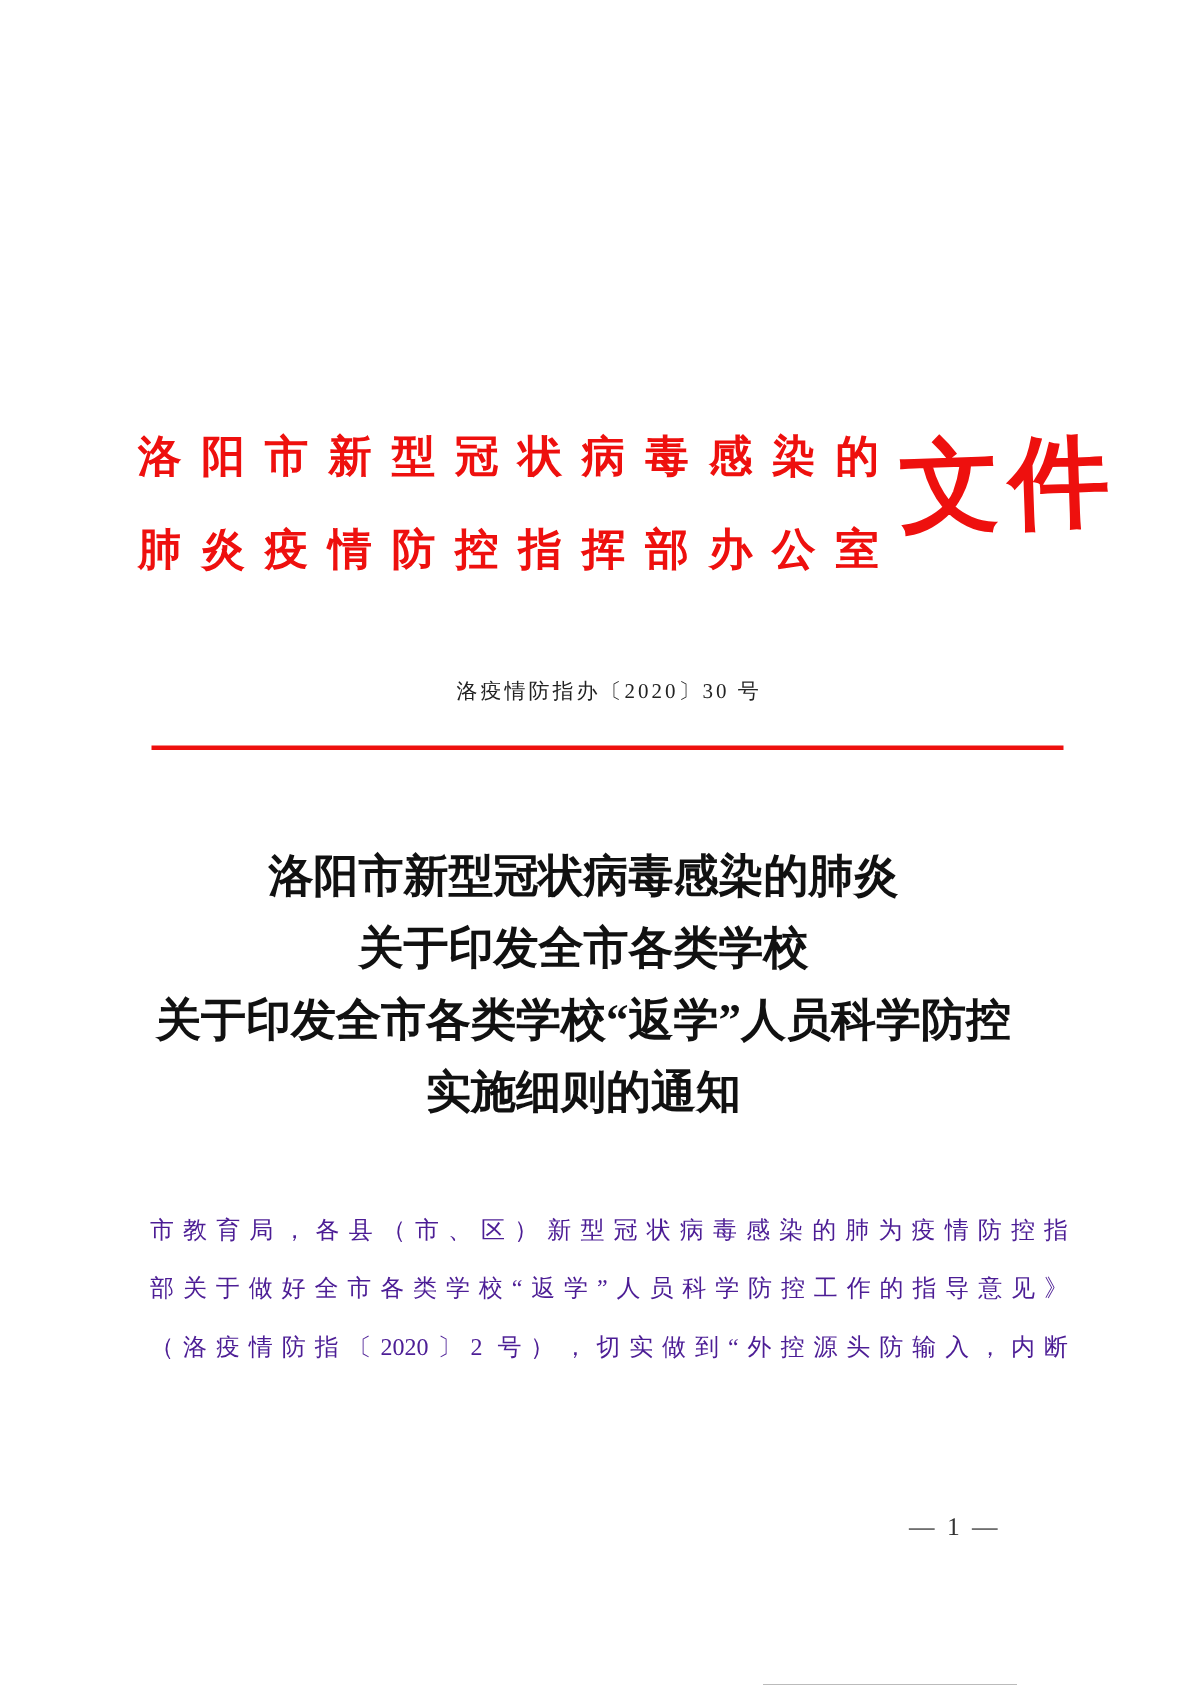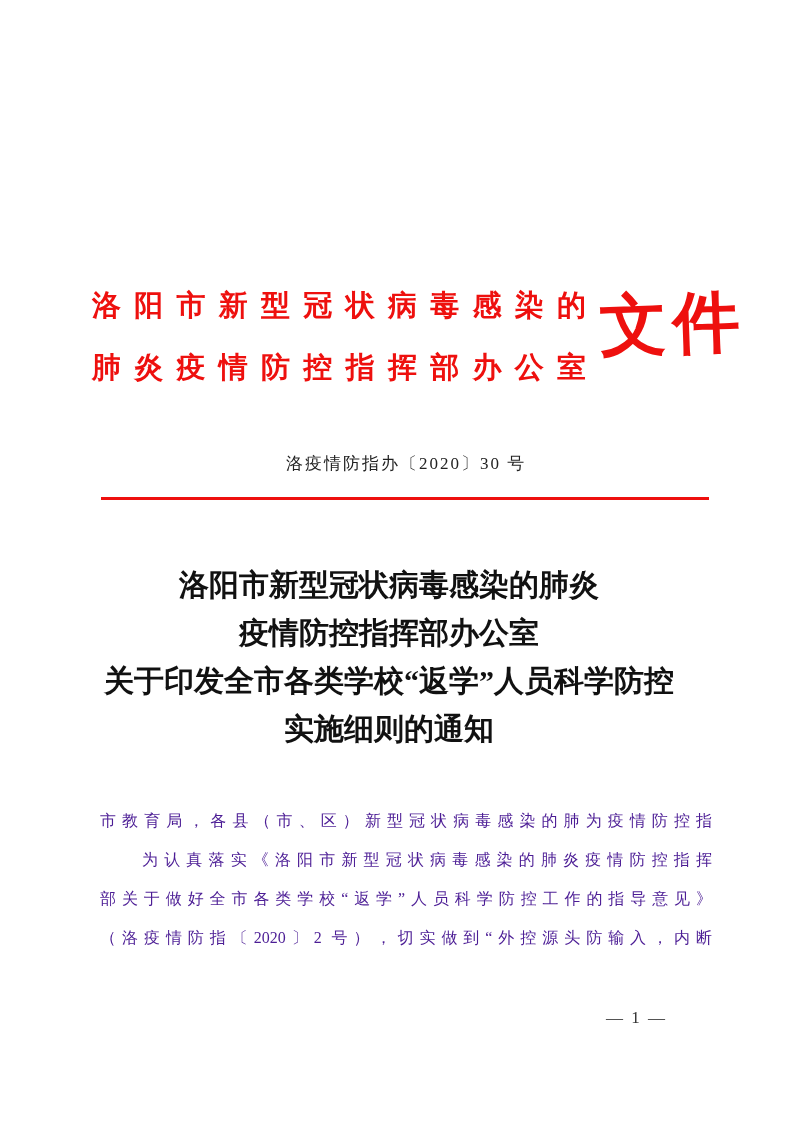--- a/index.html
+++ b/index.html
@@ -43,21 +43,21 @@
     transform: rotate(-2deg);
     transform-origin: left bottom;
     white-space: nowrap;
   }
   .docno {
     position: absolute;
     left: 100px;
     top: 452px;
     width: 612px;
     text-align: center;
-    font-size: 17px;
+    font-size: 14px;
     letter-spacing: 2px;
     color: #222;
   }
   .red-rule {
     position: absolute;
     left: 101px;
     top: 497px;
     width: 608px;
     height: 3px;
     background: var(--red);
@@ -120,27 +120,26 @@
   </div>
 
   <div class="wenjian">文件</div>
 
   <div class="docno">洛疫情防指办〔2020〕30 号</div>
 
   <div class="red-rule"></div>
 
   <div class="title">
     <div>洛阳市新型冠状病毒感染的肺炎</div>
-    <div>疫情防控指挥部办公室</div>
+    <div>关于印发全市各类学校</div>
     <div>关于印发全市各类学校“返学”人员科学防控</div>
     <div>实施细则的通知</div>
   </div>
 
   <div class="body-text">
     <div class="bl fill">市教育局，各县（市、区）新型冠状病毒感染的肺为疫情防控指</div>
-    <div class="bl fill indent">为认真落实《洛阳市新型冠状病毒感染的肺炎疫情防控指挥</div>
     <div class="bl fill">部关于做好全市各类学校“返学”人员科学防控工作的指导意见》</div>
     <div class="bl fill">（洛疫情防指〔2020〕2 号），切实做到“外控源头防输入，内断</div>
   </div>
 
   <div class="pageno">— 1 —</div>
 
 </div>
 
 </body></html>

